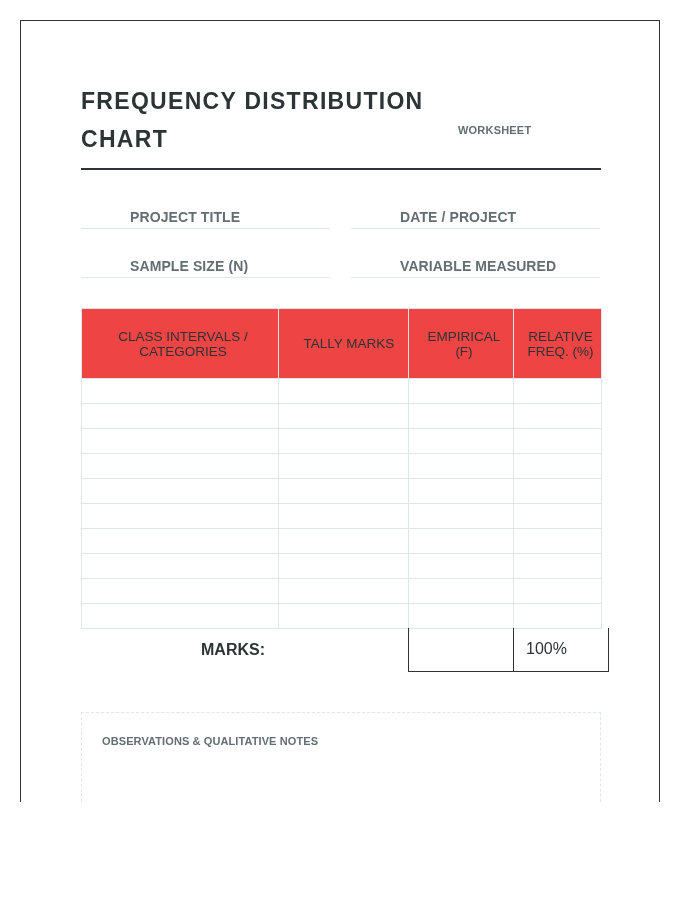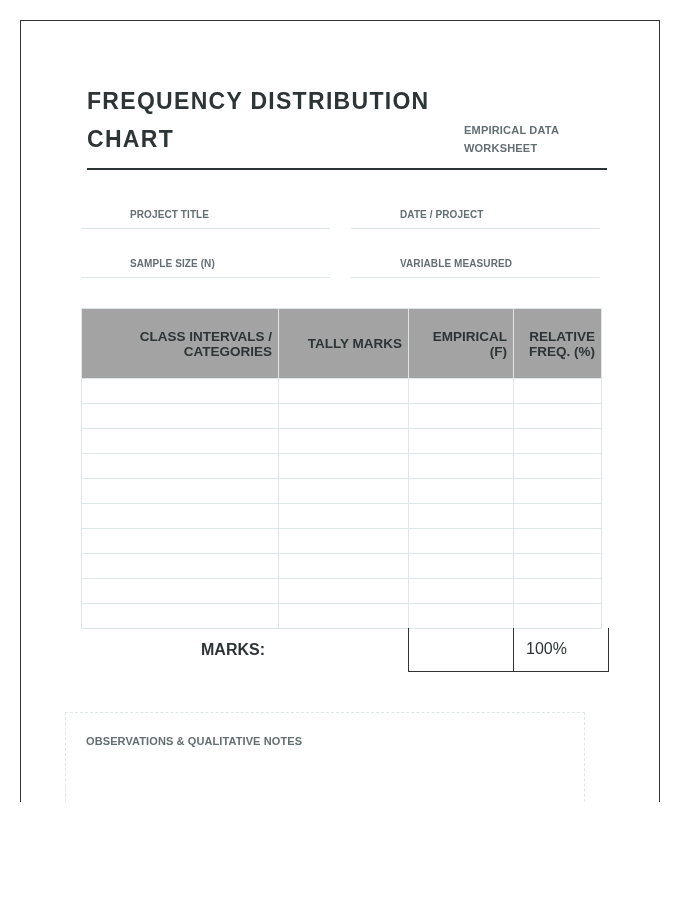--- a/index.html
+++ b/index.html
@@ -28,21 +28,20 @@
     box-sizing: border-box;
   }
   .header {
     position: absolute;
     left: 81px;
     top: 82px;
     width: 520px;
     height: 88px;
     border-bottom: 2px solid #2d3436;
     box-sizing: border-box;
-    margin-left: 6px;
   }
   .title {
     position: absolute;
     left: 0;
     top: 0;
     width: 370px;
     font-size: 23px;
     font-weight: bold;
     letter-spacing: 1.3px;
     line-height: 38px;
@@ -64,21 +63,21 @@
     position: absolute;
     width: 249px;
     height: 26px;
     border-bottom: 1px solid #dfe6e9;
     box-sizing: border-box;
   }
   .field-label {
     position: absolute;
     left: 1px;
     top: 6px;
-    font-size: 10px;
+    font-size: 14px;
     font-weight: bold;
     color: #636e72;
     letter-spacing: 0.1px;
     padding-left: 48px;
   }
   .f-project { left: 81px; top: 203px; }
   .f-date { left: 351px; top: 203px; }
   .f-sample { left: 81px; top: 252px; }
   .f-variable { left: 351px; top: 252px; }
 
@@ -88,26 +87,26 @@
     top: 308px;
     width: 520px;
     border-collapse: collapse;
     table-layout: fixed;
   }
   table.freq th, table.freq td {
     border: 1px solid #dfe6e9;
     padding: 0;
   }
   table.freq th {
-    background: #a3a3a3;
+    background: #ef4444;
     height: 69px;
-    text-align: right;
+    text-align: center;
     vertical-align: middle;
     font-size: 13.5px;
-    font-weight: bold;
+    font-weight: normal;
     color: #2d3436;
     line-height: 15px;
     padding-left: 12px;
     padding-right: 6px;
   }
   table.freq th.col-tally { padding-left: 17px; }
   table.freq td {
     height: 24px;
   }
   .col-class { width: 197px; }
@@ -147,21 +146,21 @@
     border-top: none;
     box-sizing: border-box;
     font-size: 16px;
     color: #2d3436;
     line-height: 42px;
     padding-left: 12px;
   }
 
   .notes {
     position: absolute;
-    left: 65px;
+    left: 81px;
     top: 712px;
     width: 520px;
     height: 100px;
     border: 1px dashed #dfe6e9;
     box-sizing: border-box;
     text-align: center;
   }
   .notes-label {
     position: absolute;
     left: 20px;
@@ -181,21 +180,20 @@
   }
 </style>
 </head>
 <body>
 
 <div class="page"></div>
 
 <div class="header">
   <h1 class="title">FREQUENCY DISTRIBUTION CHART</h1>
   <div class="subtitle">
-    <div>EMPIRICAL DATA</div>
     <div>WORKSHEET</div>
   </div>
 </div>
 
 <div class="field f-project">
   <span class="field-label">PROJECT TITLE</span>
 </div>
 <div class="field f-date">
   <span class="field-label">DATE / PROJECT</span>
 </div>

